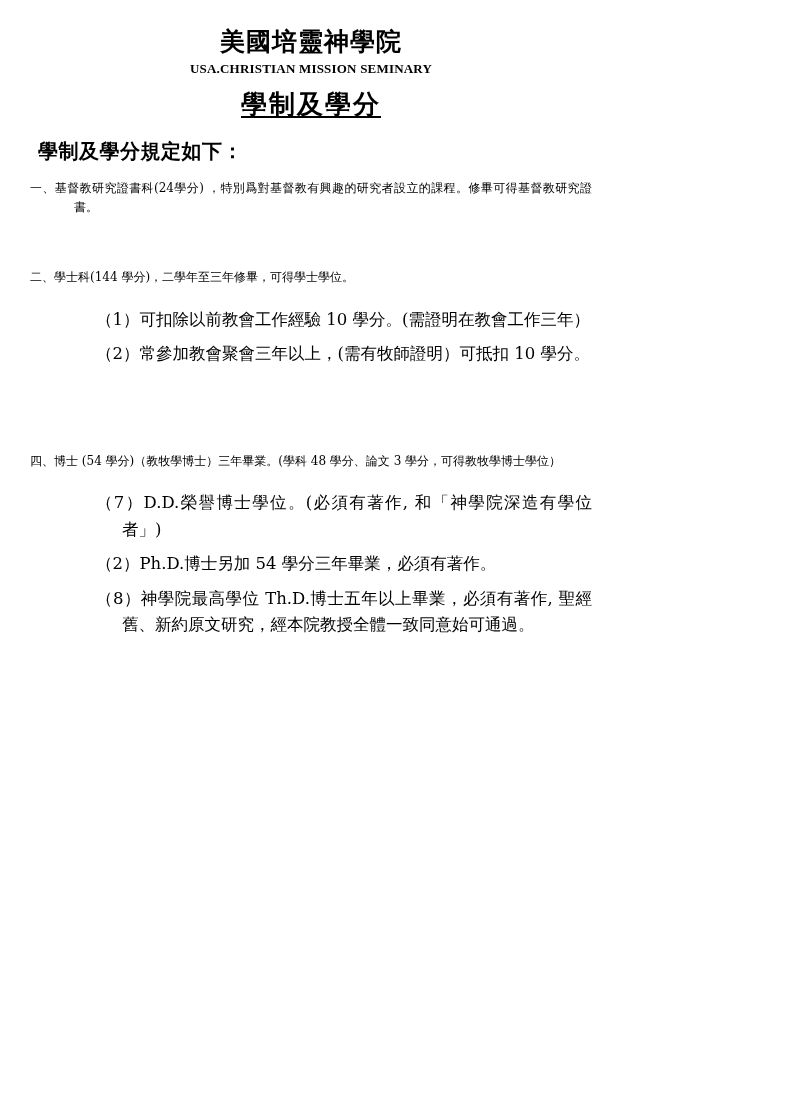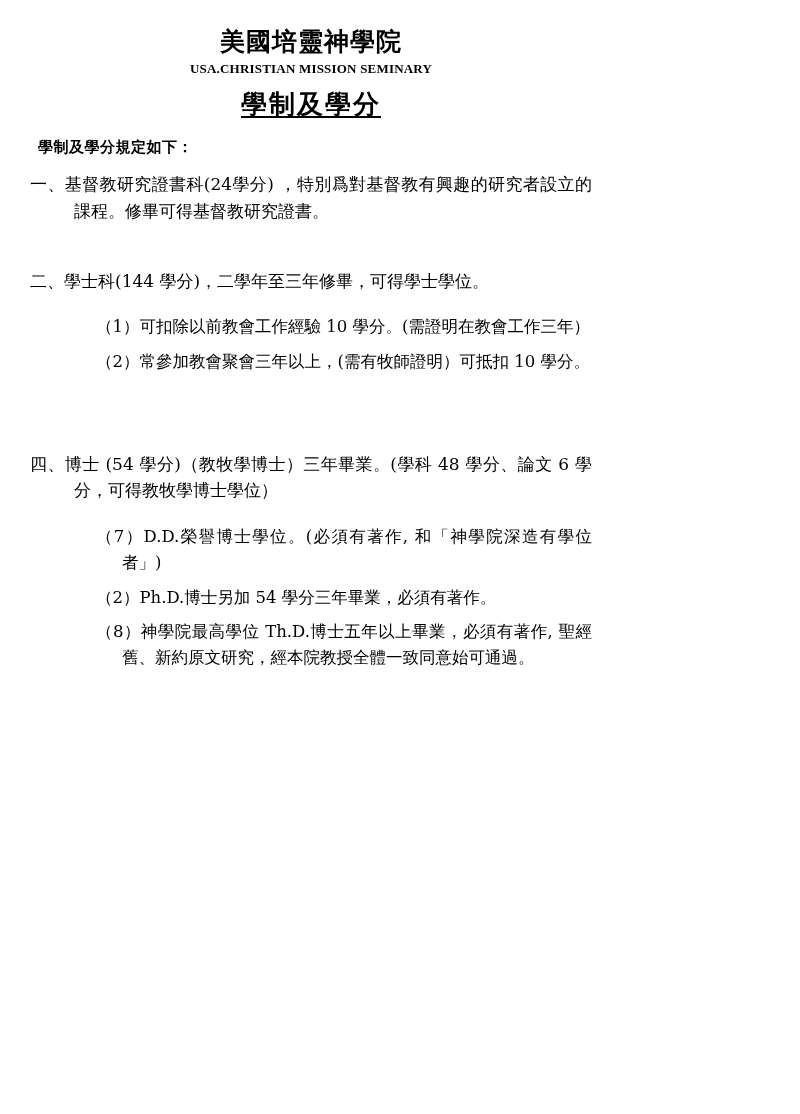--- a/index.html
+++ b/index.html
@@ -40,29 +40,29 @@
   }
   .title-sub {
     font-size: 26px;
     font-weight: bold;
     letter-spacing: 2px;
     text-decoration: underline;
     text-underline-offset: 3px;
     margin: 0 0 16px 0;
   }
   .lead {
-    font-size: 15px;
+    font-size: 20px;
     font-weight: bold;
     margin: 6px 0 14px 8px;
     letter-spacing: 0.5px;
   }
   .item {
-    font-size: 17px;
+    font-size: 12px;
     line-height: 1.55;
-    margin: 0 0 10px 0;
+    margin: 8px 0 10px 0;
     text-align: justify;
   }
   .item-main {
     margin-left: 0;
     text-indent: 0;
     padding-left: 0;
   }
   .item-main .hang {
     display: block;
     padding-left: 44px;
@@ -110,21 +110,21 @@
     <div class="sub">（2）常參加教會聚會三年以上，(需有牧師證明）可抵扣 10 學分。</div>
   </div>
 
   <div class="gap-lg"></div>
 
 
   <div class="gap-lg"></div>
 
   <div class="section">
     <div class="item item-main">
-      <span class="hang">四、博士 (54 學分)（教牧學博士）三年畢業。(學科 48 學分、論文 6 學分，可得教牧學博士學位）</span>
+      <span class="hang">四、博士 (54 學分)（教牧學博士）三年畢業。(學科 48 學分、論文 3 學分，可得教牧學博士學位）</span>
     </div>
     <div class="gap-sm"></div>
     <div class="sub">（7）D.D.榮譽博士學位。(必須有著作, 和「神學院深造有學位者」)</div>
     <div class="sub">（2）Ph.D.博士另加 54 學分三年畢業，必須有著作。</div>
     <div class="sub">（8）神學院最高學位 Th.D.博士五年以上畢業，必須有著作, 聖經舊、新約原文研究，經本院教授全體一致同意始可通過。</div>
   </div>
 
 </div>
 
 </body></html>

